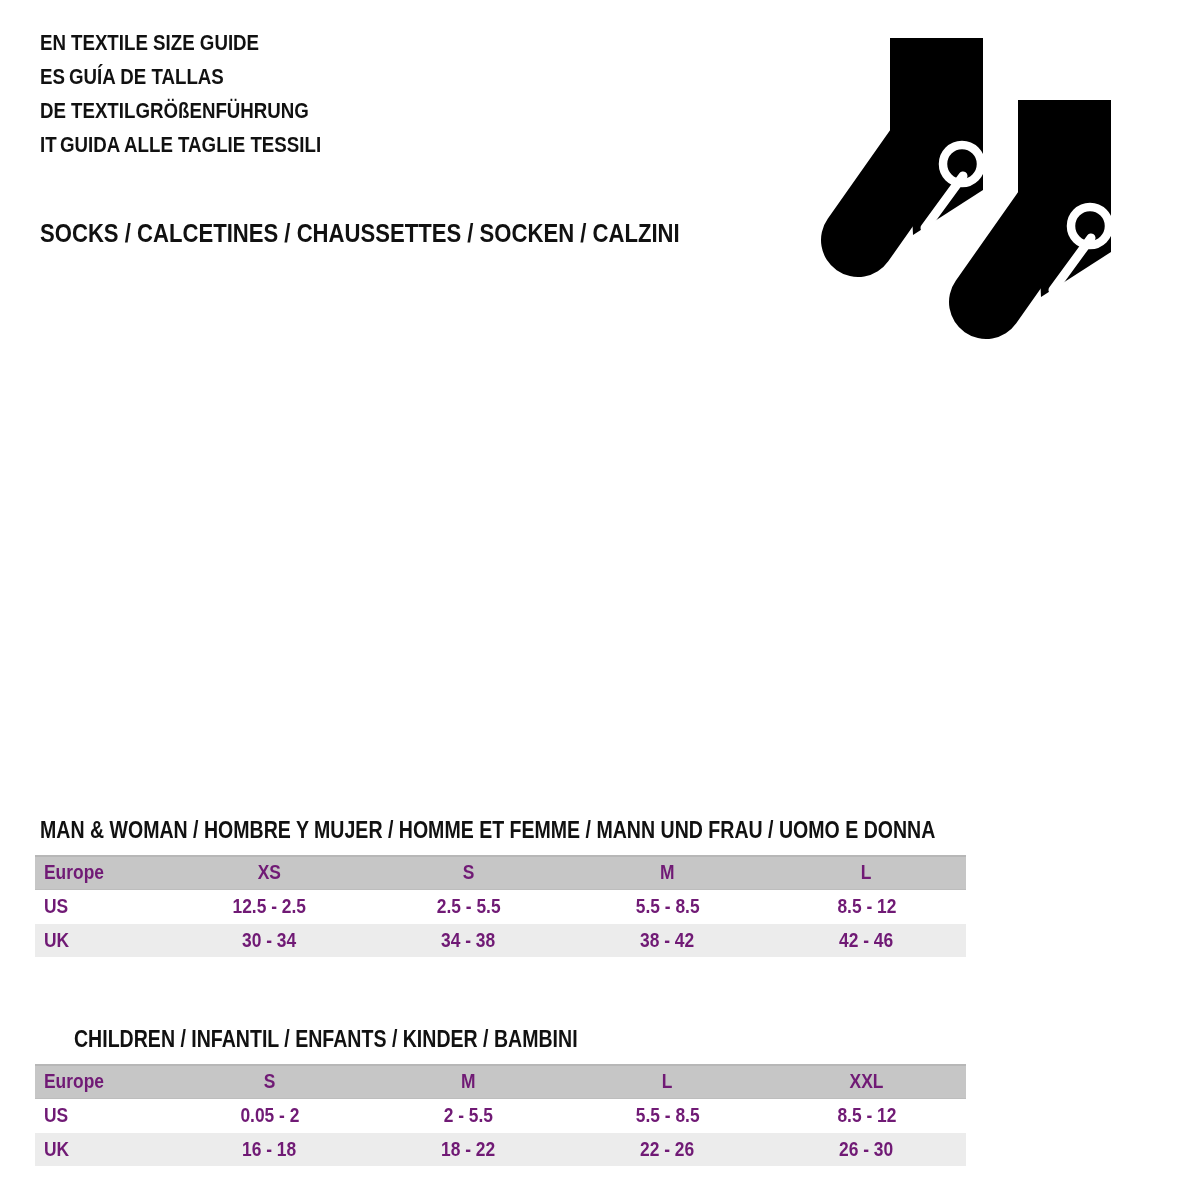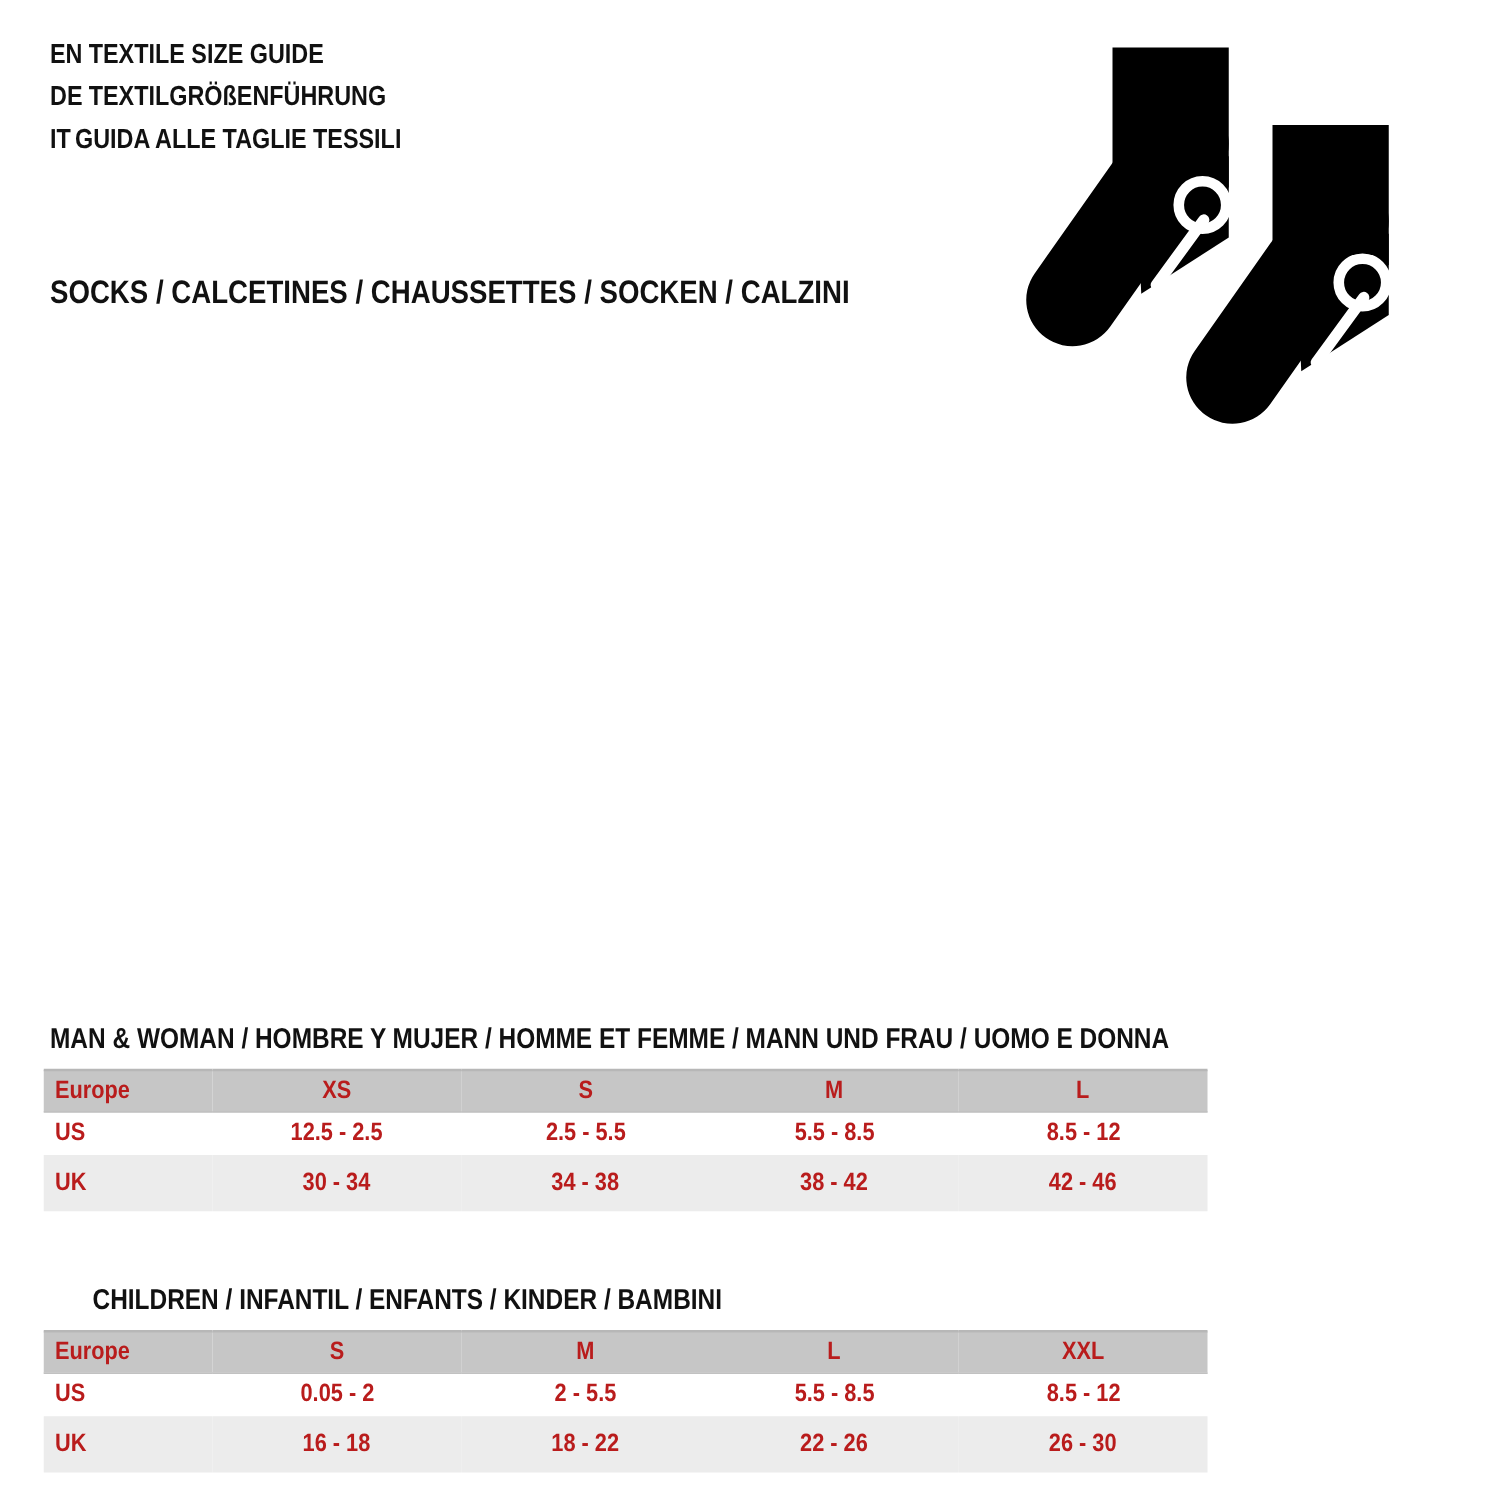--- a/index.html
+++ b/index.html
@@ -36,34 +36,37 @@
   table.size-table {
     position: absolute; left: 35px;
     width: 931px;
     border-collapse: collapse;
     table-layout: fixed;
   }
   .table-1 { top: 855px; }
   .table-2 { top: 1064px; }
 
   .size-table th, .size-table td {
-    font-size: 20px; font-weight: bold; color: #b91c1c;
+    font-size: 20px; font-weight: bold; color: #701a75;
     text-align: center; padding: 0; vertical-align: middle;
   }
   .size-table .col-label { text-align: left; padding-left: 9px; }
   .size-table thead tr { height: 33px; background: #c6c6c6; border-top: 2px solid #b7b7b7; border-bottom: 1px solid #bdbdbd; }
   .size-table .row-us  { height: 35px; background: #ffffff; }
-  .size-table .row-uk  { height: 45px; background: #ececec; }
+  .size-table .row-uk  { height: 33px; background: #ececec; }
 </style>
 </head>
 <body>
 
 <div class="lang-list">
   <div class="lang-row">
     <span class="lang-code"><span class="cond">EN</span></span><span class="lang-text cond">TEXTILE SIZE GUIDE</span>
+  </div>
+  <div class="lang-row">
+    <span class="lang-code"><span class="cond">ES</span></span><span class="lang-text cond">GUÍA DE TALLAS</span>
   </div>
   <div class="lang-row">
     <span class="lang-code"><span class="cond">DE</span></span><span class="lang-text cond">TEXTILGRÖßENFÜHRUNG</span>
   </div>
   <div class="lang-row">
     <span class="lang-code"><span class="cond">IT</span></span><span class="lang-text cond">GUIDA ALLE TAGLIE TESSILI</span>
   </div>
 </div>
 
 <div class="category">

